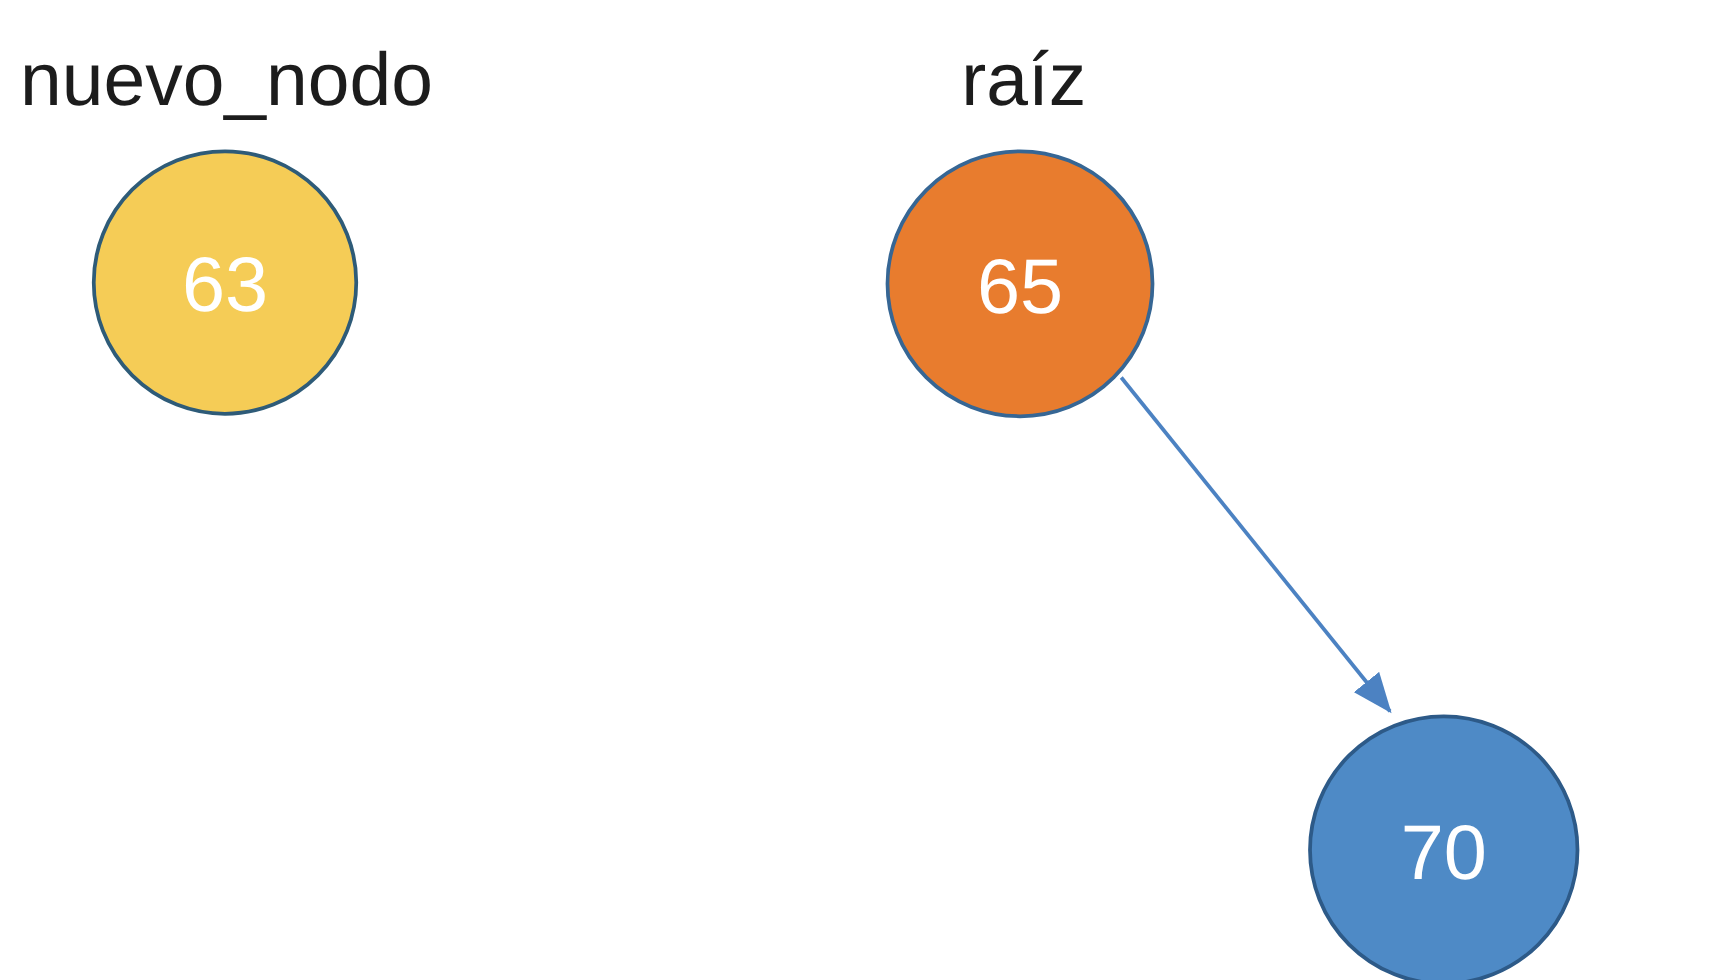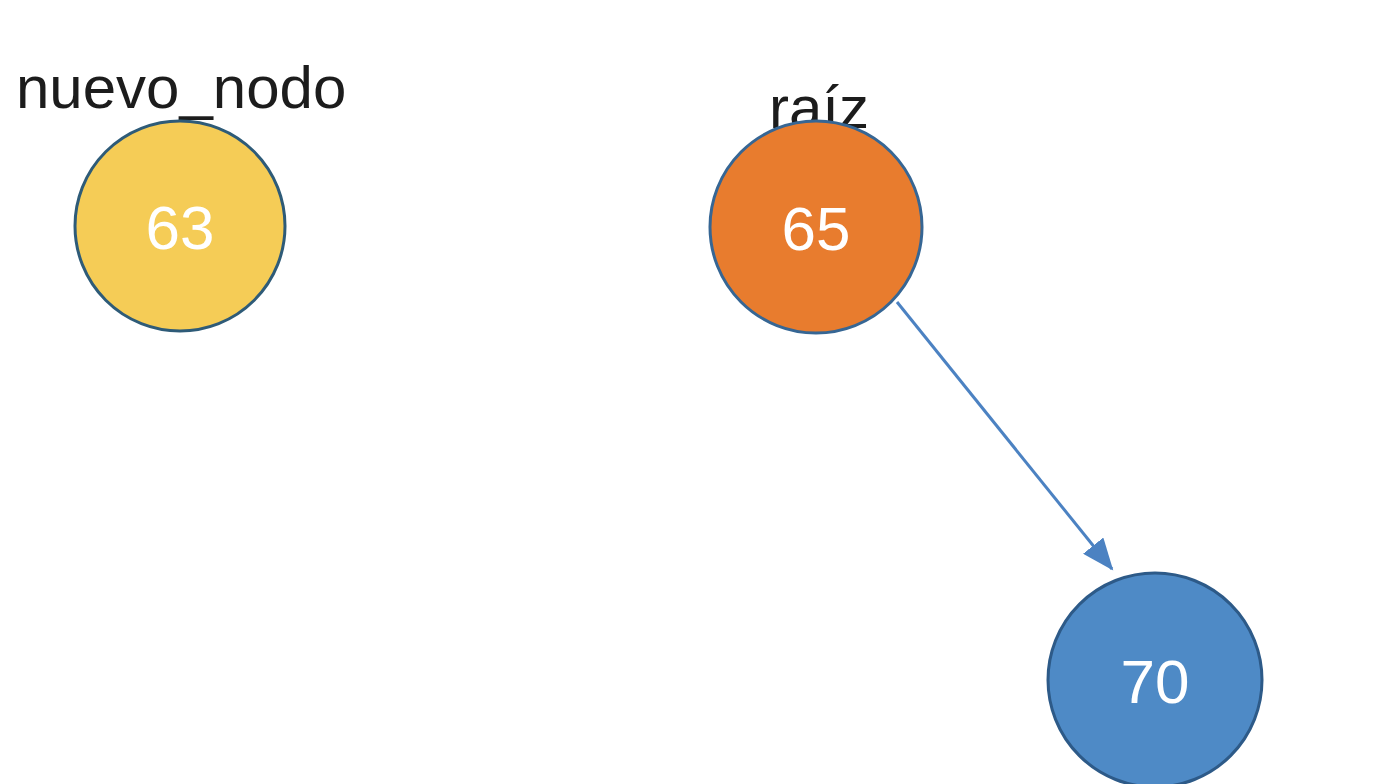--- a/index.html
+++ b/index.html
@@ -15,22 +15,22 @@
     background: #ffffff;
     font-family: "Liberation Sans", sans-serif;
   }
   .float-label {
     position: absolute;
     font-size: 60px;
     line-height: 1;
     color: #1c1c1c;
     white-space: nowrap;
   }
-  .float-label.nuevo { left: 16px;  top: 34px; margin-top: 24px; }
-  .float-label.raiz  { left: 769px; top: 34px; margin-top: 44px; }
+  .float-label.nuevo { left: 16px;  top: 34px; }
+  .float-label.raiz  { left: 769px; top: 34px; }
   svg.graph {
     position: absolute;
     left: 0;
     top: 0;
     display: block;
   }
   .node-circle { stroke-width: 3px; }
   .node-value {
     font-family: "Liberation Sans", sans-serif;
     font-size: 62px;

